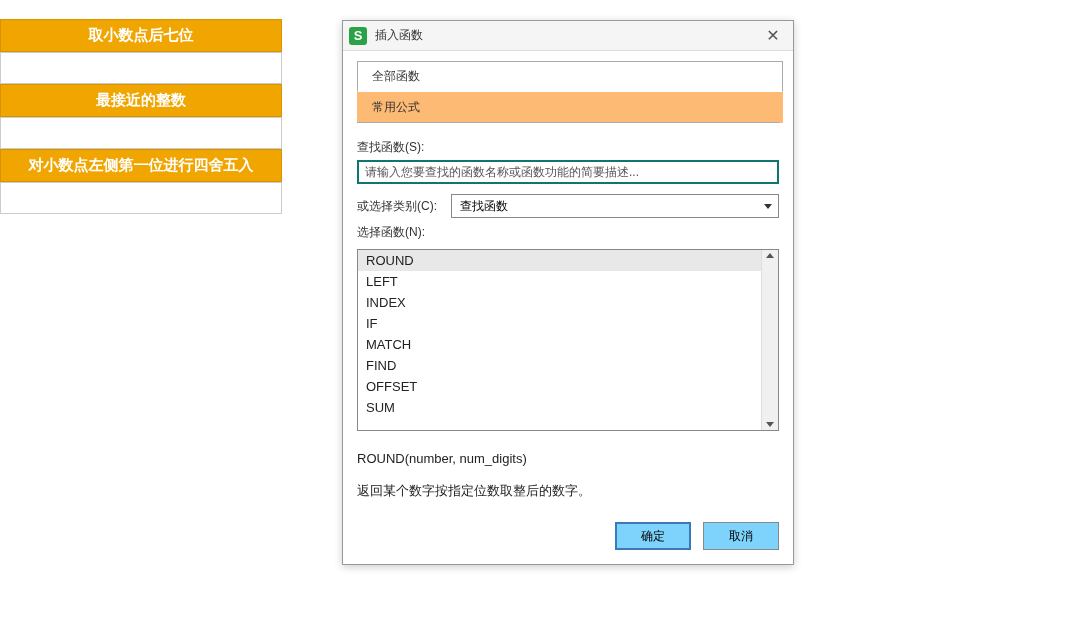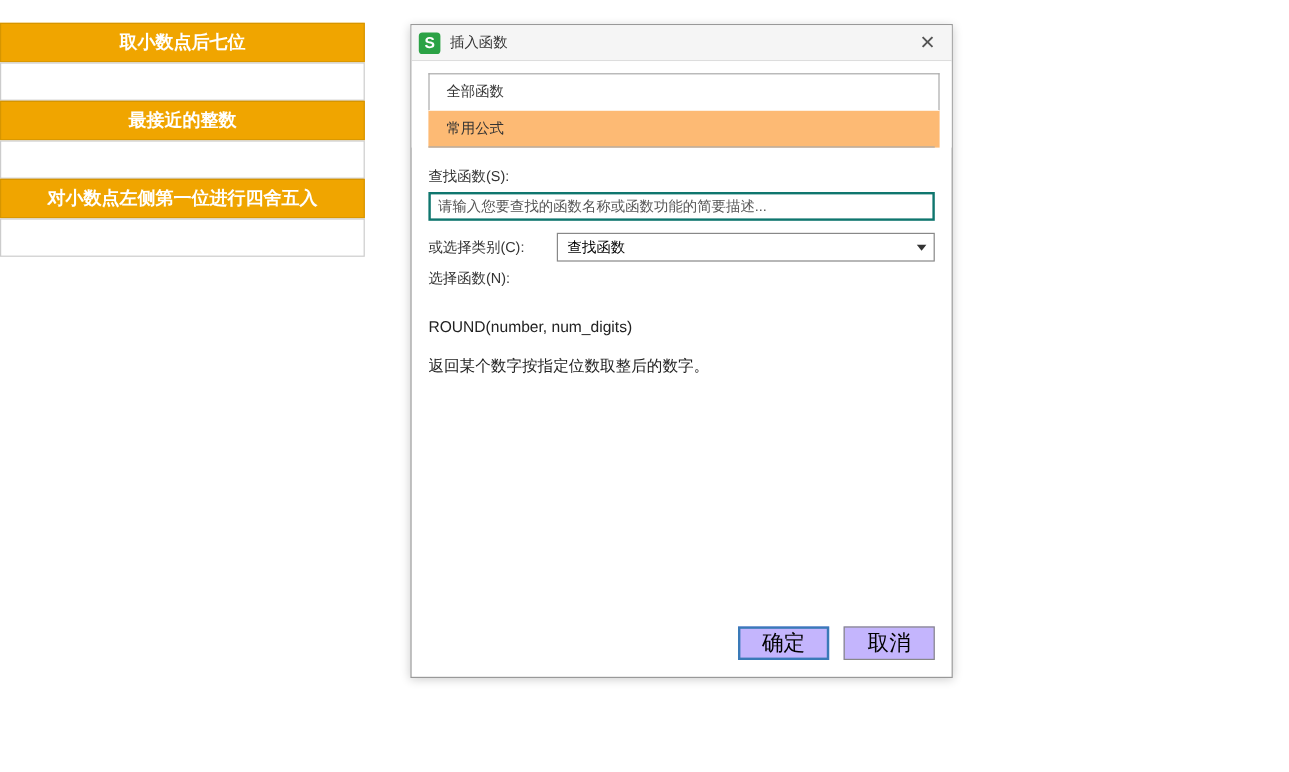--- a/index.html
+++ b/index.html
@@ -17,21 +17,21 @@
     }
     
     
     .left-table {
       position: absolute;
       left: 0;
       top: 19px;
       width: 320px;
     }
     .cell {
-      width: 304px;
+      width: 282px;
       border: 1px solid #ddd;
       text-align: center;
       padding: 6px 0;
       font-size: 15px;
       font-weight: bold;
     }
     .cell-orange {
       background: #f0a500;
       color: #fff;
       border: 1px solid #d69500;
@@ -147,21 +147,21 @@
       font-family: inherit;
       color: #333;
     }
     .search-input::placeholder {
       color: #555;
     }
     
     .row-inline {
       display: flex;
       align-items: center;
-      gap: 27px;
+      gap: 14px;
       margin: 10px 0 0 0;
     }
     .select-box {
       flex: 1;
       height: 24px;
       border: 1px solid #888;
       background: #fff;
       display: flex;
       align-items: center;
       justify-content: space-between;
@@ -245,23 +245,23 @@
     
     .footer {
       padding: 12px 14px 14px 14px;
       display: flex;
       justify-content: flex-end;
       gap: 12px;
     }
     .btn {
       width: 76px;
       height: 28px;
-      font-size: 18px;
-      cursor: pointer;
-      background: #c4b5fd;
+      font-size: 12px;
+      cursor: pointer;
+      background: #7dd3fc;
       border: 1px solid #888;
       display: flex;
       align-items: center;
       justify-content: center;
     }
     .btn.primary {
       border: 2px solid #3a7ab8;
     }
   </style>
 </head>
@@ -297,20 +297,36 @@
 
     <div class="row-inline">
       <div class="field-label" style="margin:0">或选择类别(C):</div>
       <div class="select-box">
         <span>查找函数</span>
         <span class="caret-down"></span>
       </div>
     </div>
 
     <div class="field-label" style="">选择函数(N):</div>
+    <div class="listbox">
+      <div class="listbox-inner">
+        <div class="list-item selected">ROUND</div>
+        <div class="list-item">LEFT</div>
+        <div class="list-item">INDEX</div>
+        <div class="list-item">IF</div>
+        <div class="list-item">MATCH</div>
+        <div class="list-item">FIND</div>
+        <div class="list-item">OFFSET</div>
+        <div class="list-item">SUM</div>
+      </div>
+      <div class="listbox-scroll">
+        <div class="scroll-caret-up"></div>
+        <div class="scroll-caret-down"></div>
+      </div>
+    </div>
 
     <div class="desc">
       <div class="desc-sig">ROUND(number, num_digits)</div>
       <div class="desc-text">返回某个数字按指定位数取整后的数字。</div>
     </div>
   </div>
 
   <div class="footer">
     <div class="btn primary">确定</div>
     <div class="btn">取消</div>

